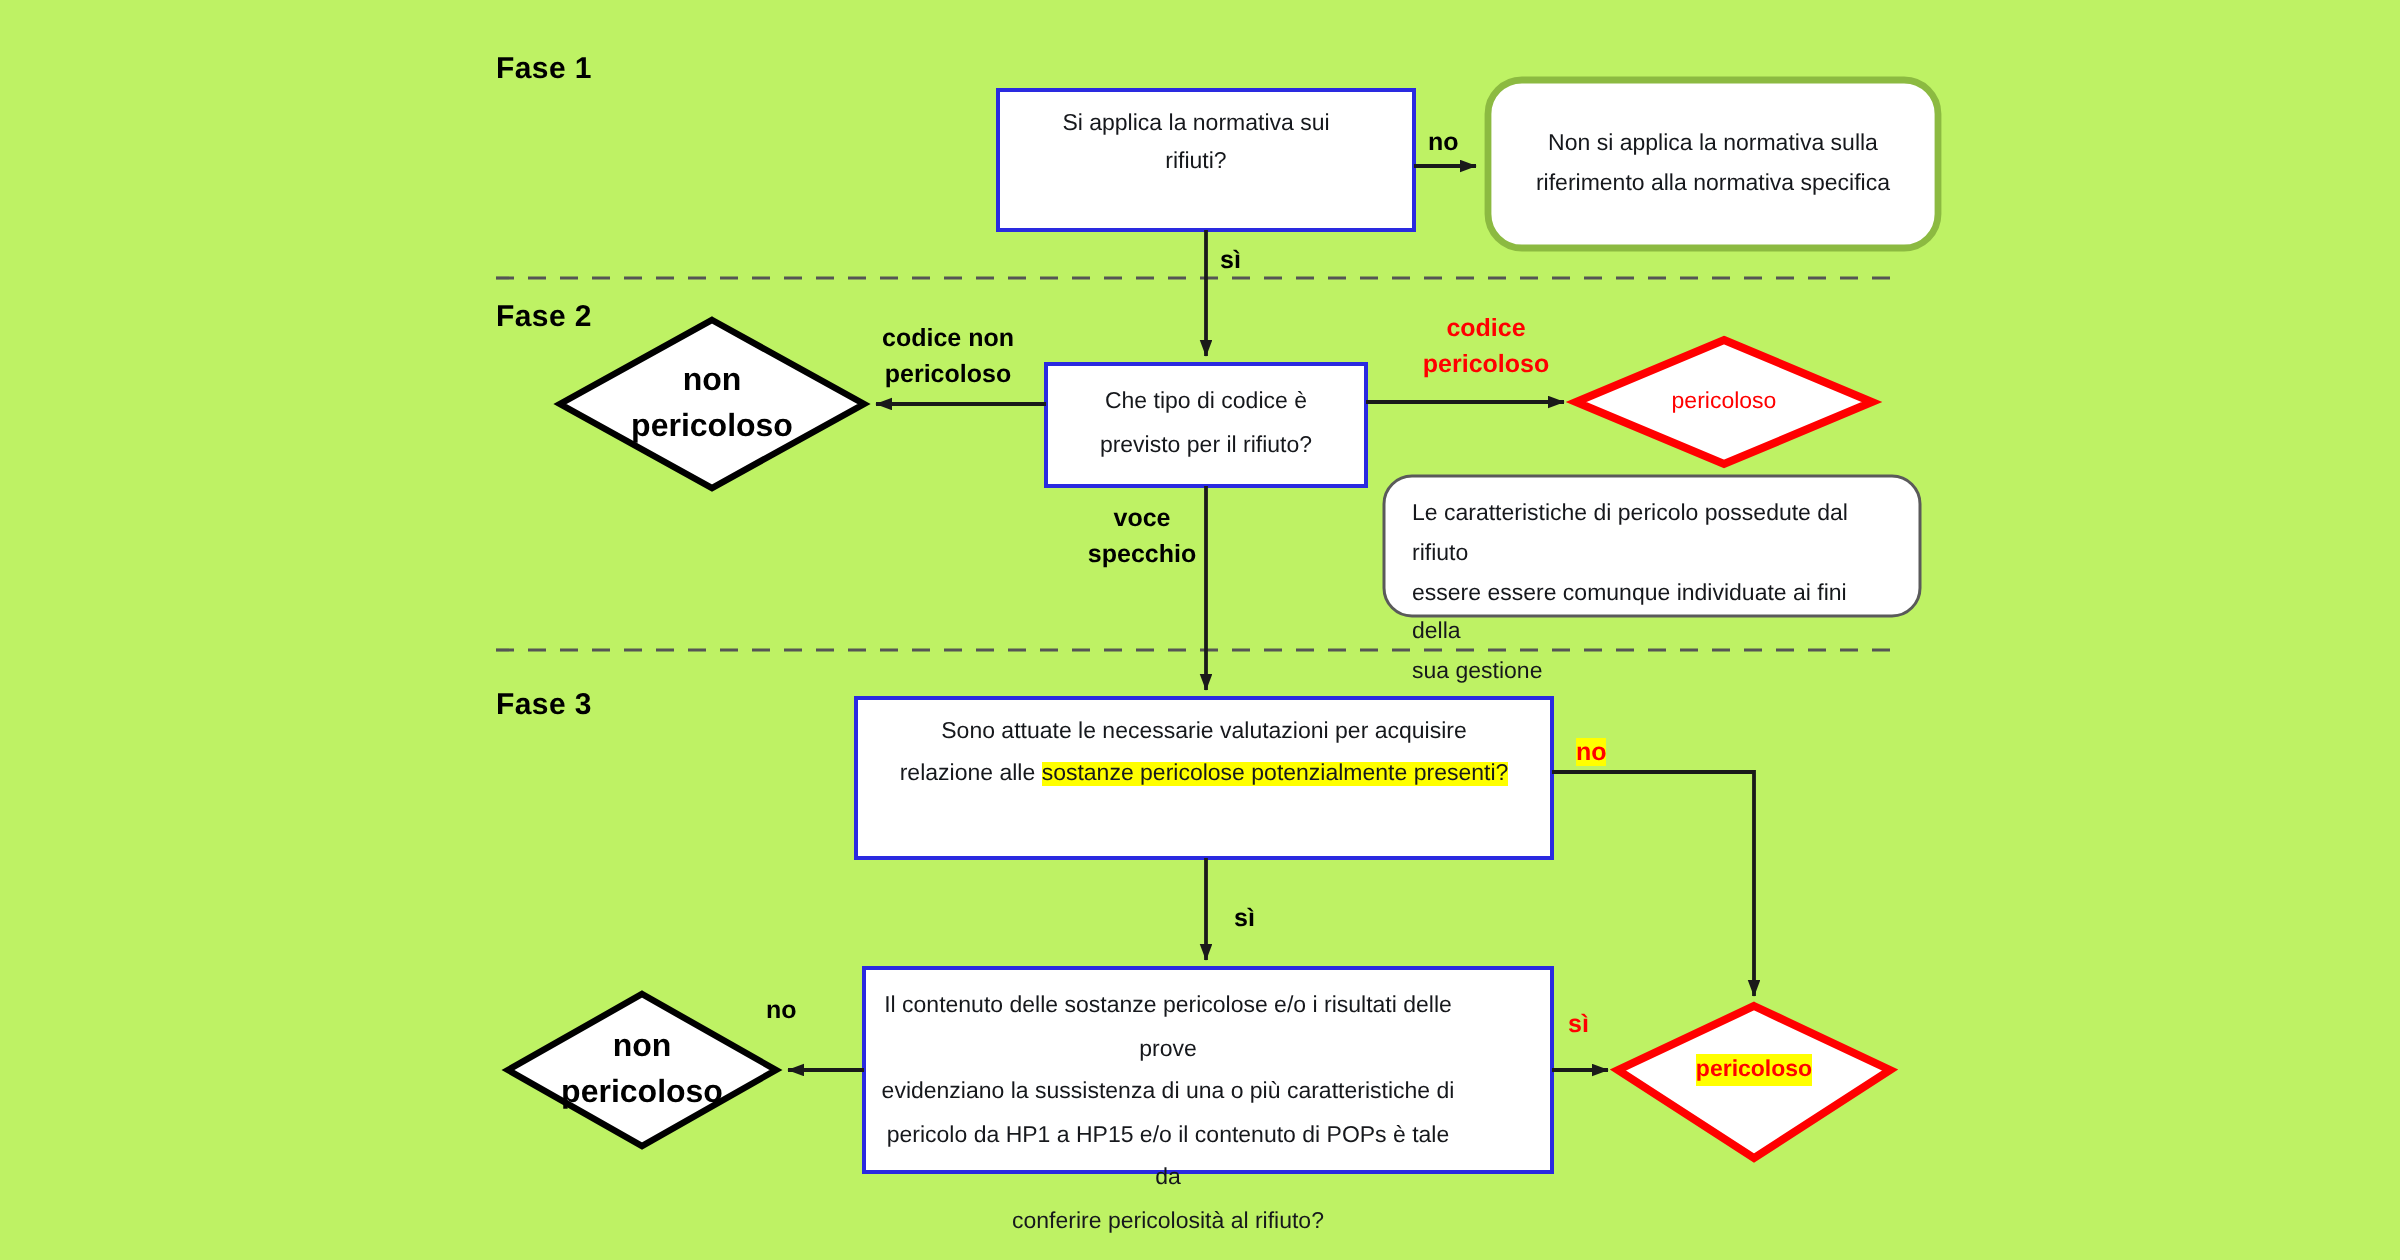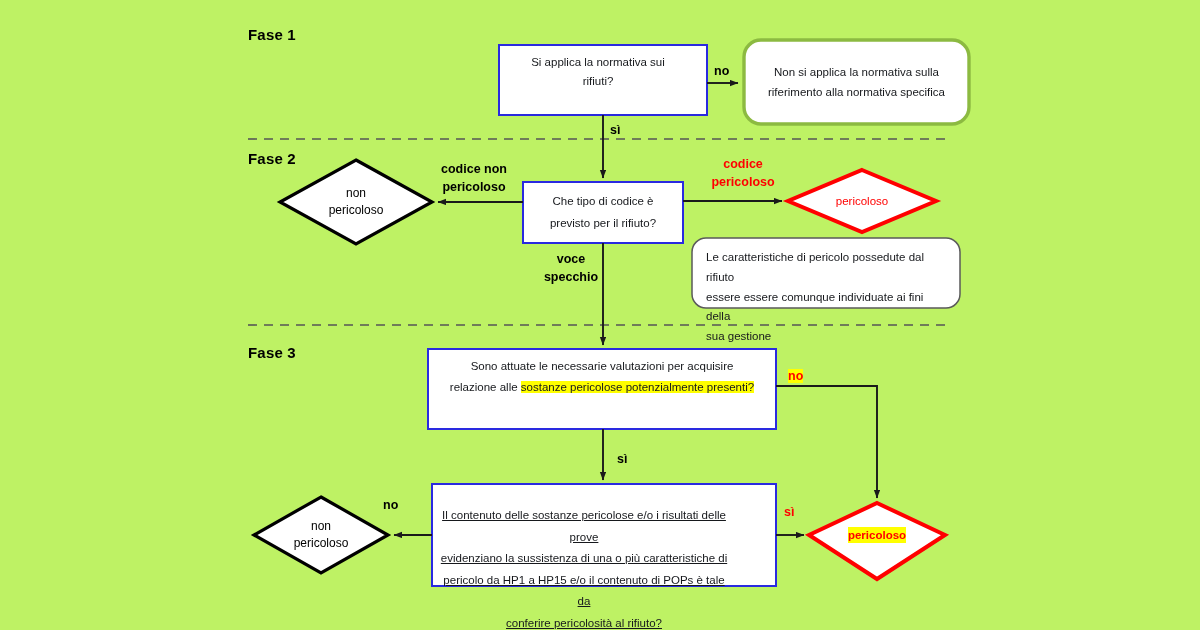--- a/index.html
+++ b/index.html
@@ -45,22 +45,22 @@
   }
   .node-text.top-aligned {
     align-items: flex-start;
   }
   .diamond-text {
     position: absolute;
     display: flex;
     align-items: center;
     justify-content: center;
     text-align: center;
-    font-size: 12px;
-    font-weight: normal;
+    font-size: 16px;
+    font-weight: bold;
     line-height: 1.45;
     color: #000000;
     box-sizing: border-box;
   }
   .diamond-text.red {
     color: #ff0000;
   }
   .edge-label {
     position: absolute;
     font-size: 12.5px;
@@ -185,21 +185,21 @@
 
   <div class="node-text top-aligned" style="left:428px; top:349px; width:348px; height:100px; padding-top:7px; line-height:1.85;">
     <div style="width:100%;">
       <div>Sono attuate le necessarie valutazioni per acquisire</div>
       <div>
         <span>relazione alle </span><span class="hl">sostanze pericolose potenzialmente presenti?</span>
       </div>
     </div>
   </div>
 
-  <div class="node-text top-aligned" style="left:432px; top:484px; width:304px; height:102px; padding-top:21px; line-height:1.88;text-decoration:underline;">
+  <div class="node-text top-aligned" style="left:432px; top:484px; width:304px; height:102px; padding-top:9px; line-height:1.88;">
     <div style="width:100%;">
       <div>Il contenuto delle sostanze pericolose e/o i risultati delle prove</div>
       <div>evidenziano la sussistenza di una o più caratteristiche di</div>
       <div>pericolo da HP1 a HP15 e/o il contenuto di POPs è tale da</div>
       <div>conferire pericolosità al rifiuto?</div>
     </div>
   </div>
 
   <div class="diamond-text" style="left:254px; top:497px; width:134px; height:76px;">
     <div>

